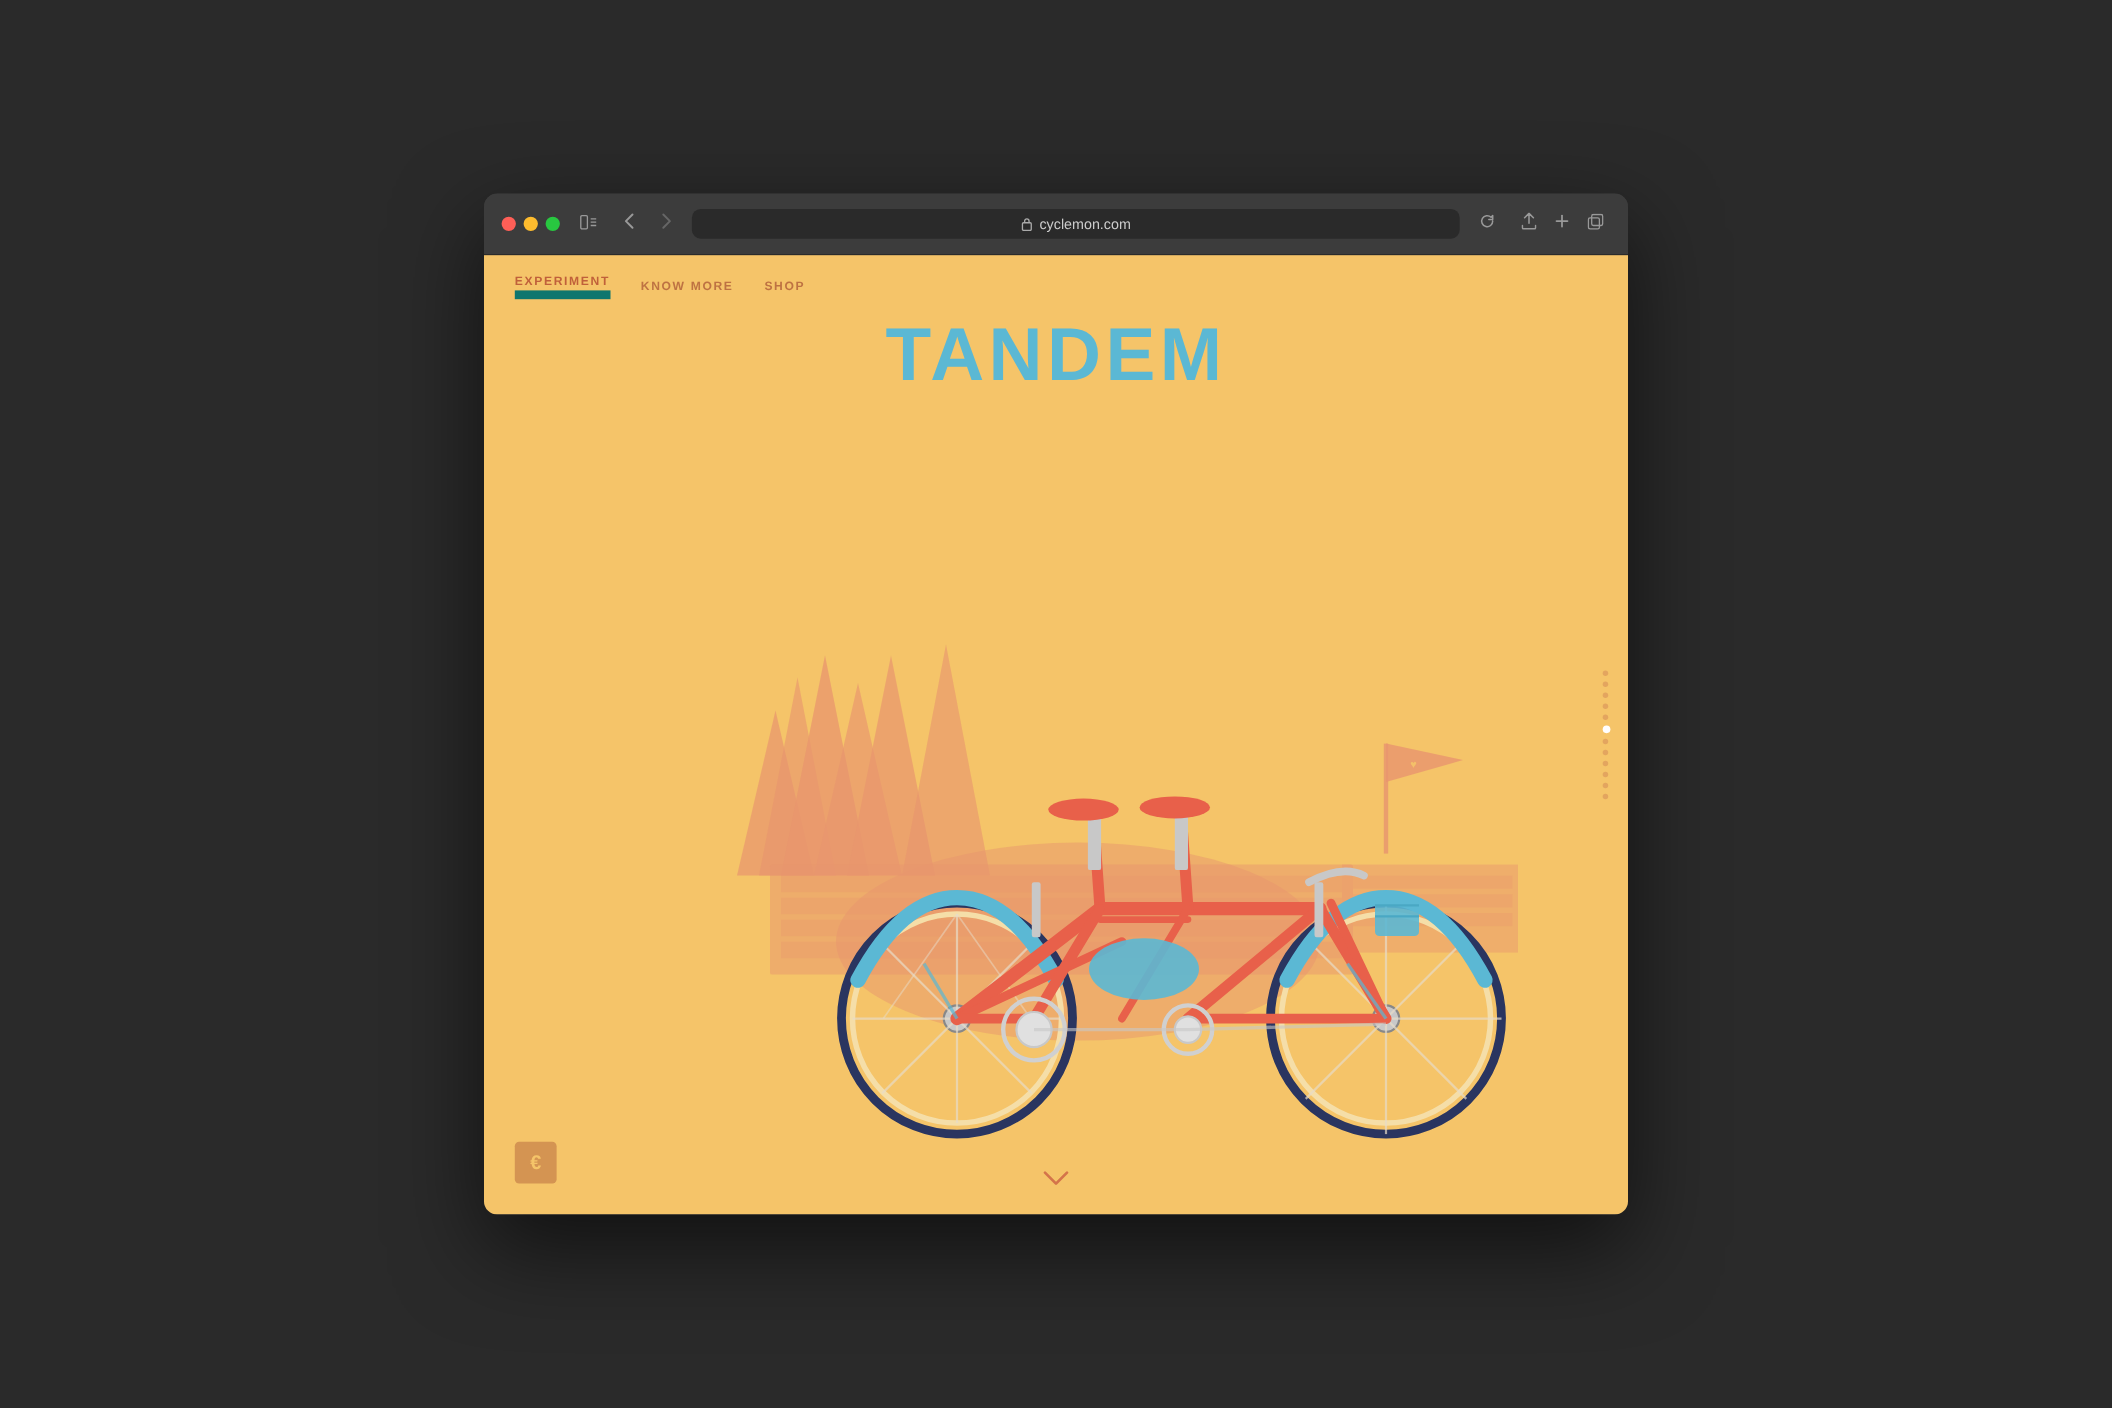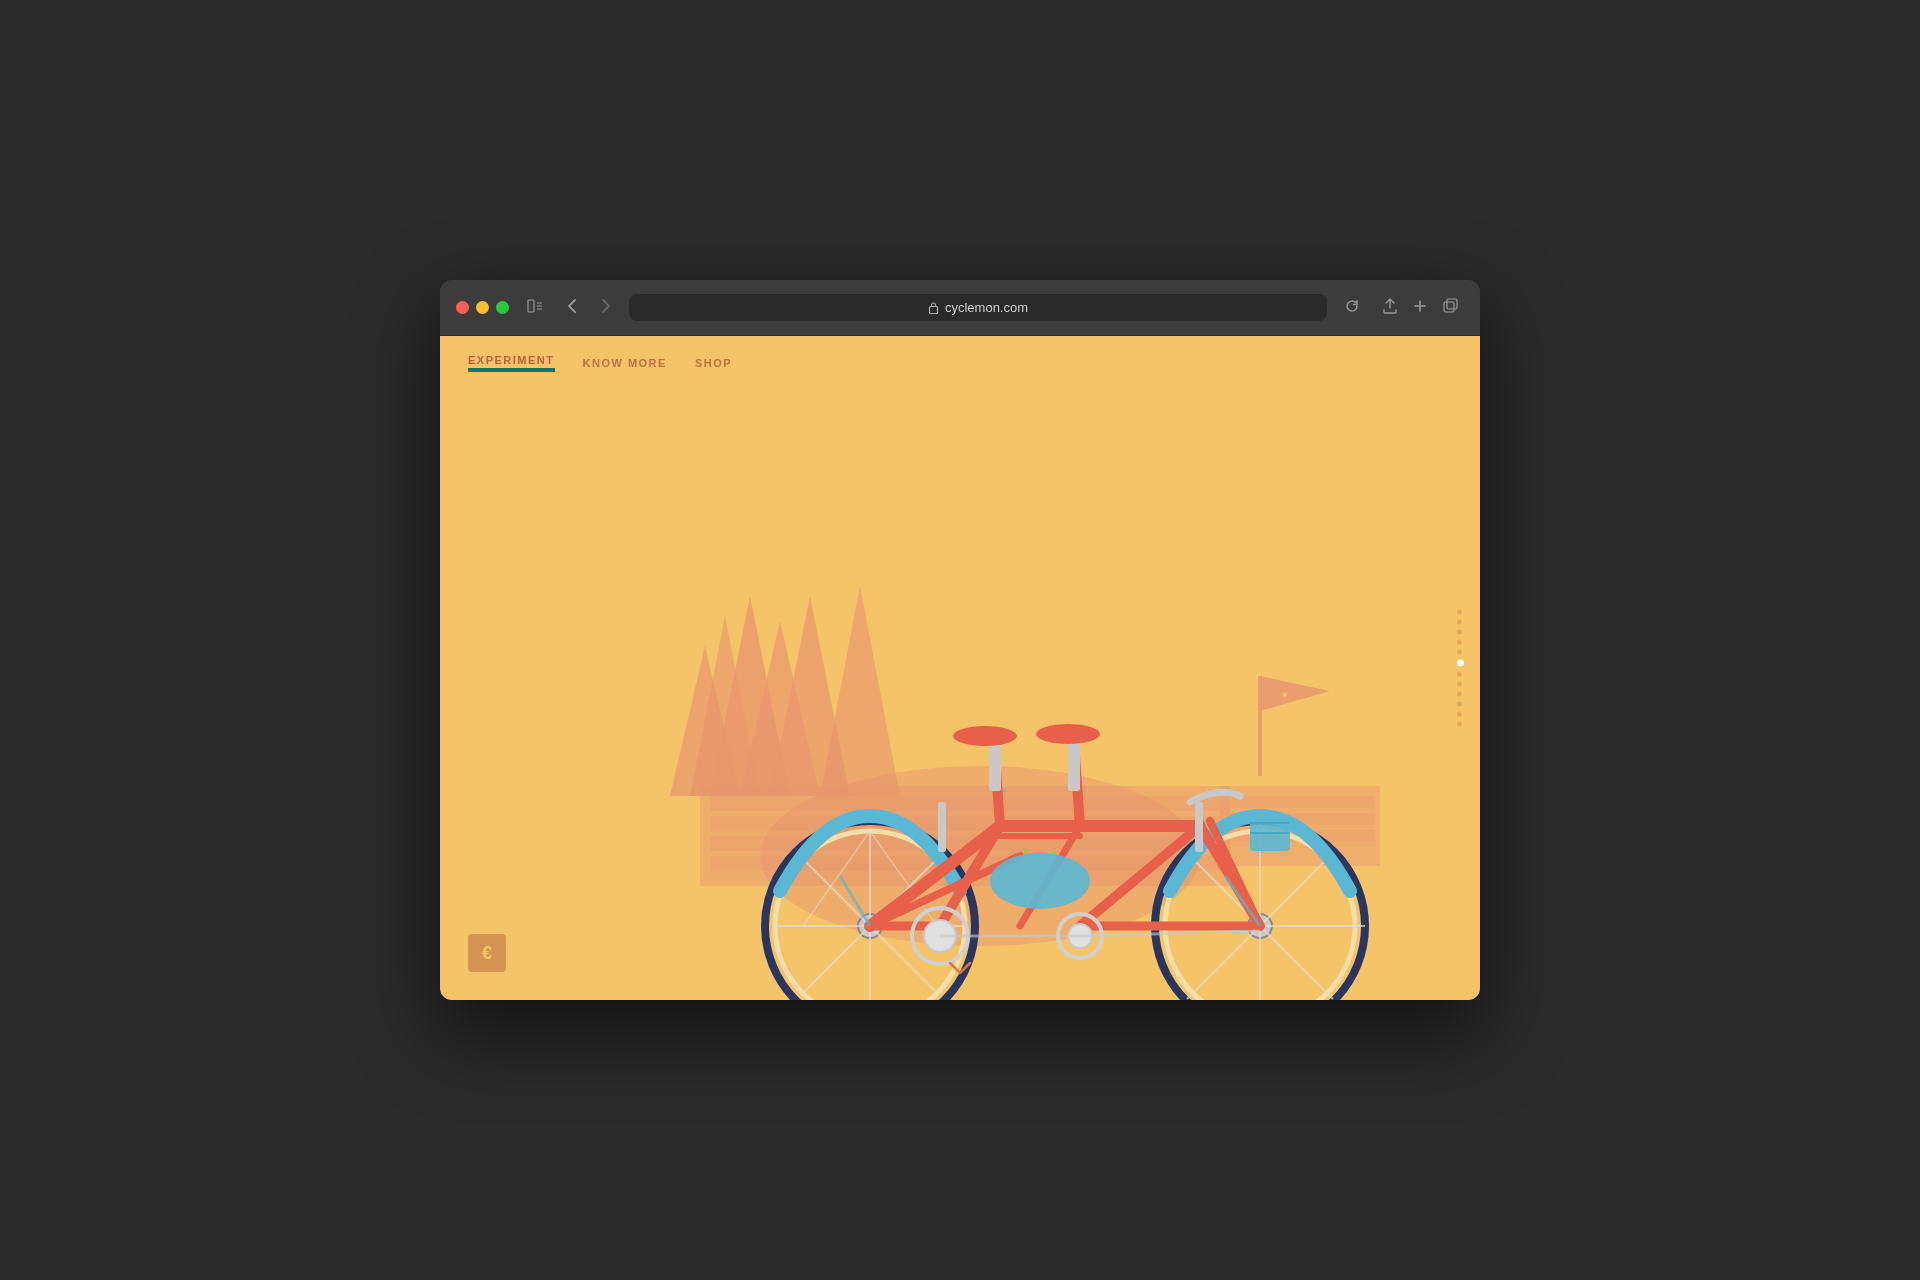--- a/index.html
+++ b/index.html
@@ -8,21 +8,21 @@
       width: 1920px;
       height: 1280px;
       display: flex;
       align-items: center;
       justify-content: center;
       font-family: -apple-system, BlinkMacSystemFont, 'Helvetica Neue', sans-serif;
     }
 
     .browser-window {
       width: 1040px;
-      height: 720px;
+      height: 928px;
       background: #3a3a3a;
       border-radius: 12px;
       box-shadow: 0 30px 80px rgba(0,0,0,0.6);
       overflow: hidden;
       display: flex;
       flex-direction: column;
     }
 
     .browser-chrome {
       background: #3c3c3c;
@@ -113,21 +113,21 @@
     .nav-item {
       font-size: 11px;
       font-weight: 700;
       letter-spacing: 1.5px;
       text-transform: uppercase;
       color: rgba(180, 100, 60, 0.85);
       cursor: pointer;
     }
     .nav-item.active {
       color: #c0603a;
-      border-bottom: 4px solid #0f766e;
+      border-bottom: 8px solid #0f766e;
       padding-bottom: 2px;
     }
 
     
     .hero-text {
       position: absolute;
       top: 52px;
       left: 0;
       right: 0;
       text-align: center;
@@ -295,20 +295,21 @@
 
   <div class="browser-page">
 
     <nav class="nav">
       <span class="nav-item active">EXPERIMENT</span>
       <span class="nav-item">KNOW MORE</span>
       <span class="nav-item">SHOP</span>
     </nav>
 
     <div class="hero-text">
+      <div class="main-title">TANDEM</div>
     </div>
 
     <svg class="scene-svg" viewBox="0 0 1040 664" xmlns="http://www.w3.org/2000/svg">
 
       <ellipse cx="540" cy="520" rx="220" ry="90" fill="#e8956e" opacity="0.5"></ellipse>
 
       <polygon points="230,460 265,310 300,460" fill="#e8956e" opacity="0.7"></polygon>
       <polygon points="250,460 285,280 320,460" fill="#e8956e" opacity="0.6"></polygon>
       <polygon points="270,460 310,260 350,460" fill="#e8956e" opacity="0.75"></polygon>
 

